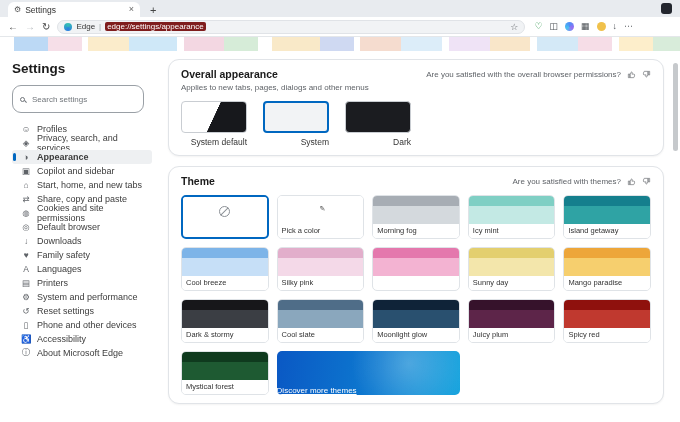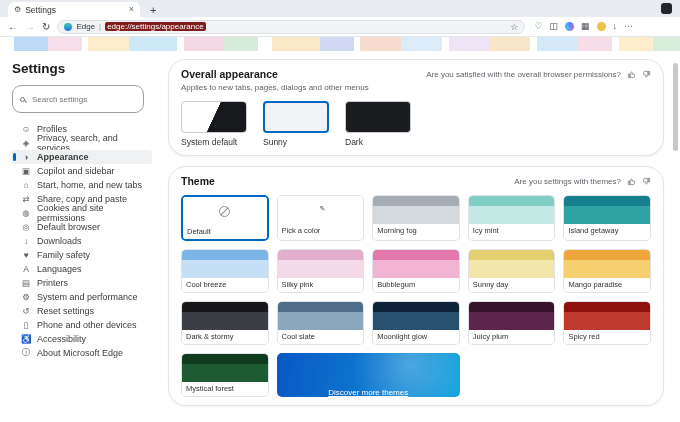--- a/index.html
+++ b/index.html
@@ -66,50 +66,50 @@
   .sb-item { position:relative; display:flex; align-items:center; gap:6px; height:14px;
              width:140px; padding-left:9px; border-radius:3px; font-size:9px; color:#3c3c3c; }
   .sb-ic { width:10px; text-align:center; font-size:8.5px; color:#5f6368; flex:0 0 auto; }
   .sb-item.selected { background:#eef0f2; font-weight:700; }
   .sb-item.selected::before { content:""; position:absolute; left:1px; top:3px; bottom:3px;
                               width:2.5px; border-radius:2px; background:#0067c0; }
 
   .main { flex:1; padding:8px 16px 0 10px; overflow:hidden; }
   .main-title { font-size:12px; font-weight:700; margin:2px 0 9px; }
 
-  .card { background:#fff; border:1px solid #e1e4e8; border-radius:18px;
+  .card { background:#fff; border:1px solid #e1e4e8; border-radius:11px;
           box-shadow:0 1px 2px rgba(0,0,0,.05); padding:8px 12px; margin-bottom:10px; }
   .card-head { display:flex; align-items:center; justify-content:space-between; }
   .card-title { font-size:10.5px; font-weight:700; }
   .feedback { display:flex; align-items:center; gap:6px; font-size:8px; color:#5f6368; }
   .thumb svg { width:9px; height:9px; display:block; }
   .thumb.down svg { transform:rotate(180deg); }
   .card-sub { font-size:8px; color:#5f6368; margin-top:3px; }
 
   .overall-options { display:flex; gap:16px; margin-top:9px; }
-  .opt { display:flex; flex-direction:column; gap:4px; font-size:8.5px; color:#333; }
+  .opt { display:flex; flex-direction:column; gap:4px; font-size:8.5px; color:#333;align-items:flex-end; }
   .opt-swatch { width:66px; height:32px; border:1px solid #c9cdd2; border-radius:4px; }
   .opt.selected .opt-swatch { border:2px solid #0067c0; }
 
   .theme-grid { display:grid; grid-template-columns:repeat(5,1fr); gap:8px; margin-top:8px; }
   .tile { border:1px solid #dfe3e7; border-radius:5px; overflow:hidden; background:#fff; }
   .tile.selected { border:2px solid #0067c0; }
   .tile-swatch { height:28px; display:flex; align-items:center; justify-content:center; }
   .tile-label { font-size:7.5px; color:#333; padding:2px 4px 3px; background:#fff; white-space:nowrap;
                 overflow:hidden; text-overflow:ellipsis; }
   .no-icon { width:11px; height:11px; border:1.3px solid #8b9096; border-radius:50%; position:relative; }
   .no-icon::after { content:""; position:absolute; left:-1px; top:4.3px; width:11px; height:1.3px;
                     background:#8b9096; transform:rotate(-45deg); }
   .wheel-wrap { position:relative; }
   .wheel { width:11px; height:11px; border-radius:50%;
            background:conic-gradient(#f44336,#ff9800,#ffeb3b,#4caf50,#29b6f6,#3f51b5,#e040fb,#f44336); }
   .wheel-pencil { position:absolute; right:-5px; bottom:-3px; font-size:7px; color:#444; }
 
   .tile.banner { grid-column:2 / span 2; border:none; display:flex; align-items:flex-end;
-                 justify-content:center; }
+                 }
   .banner-link { color:#fff; font-size:8px; text-decoration:underline; }
 
   .scrollbar { position:absolute; right:1px; top:4px; bottom:2px; width:7px; }
   .scroll-thumb { position:absolute; left:1px; top:8px; width:5px; height:88px;
                   background:#c6c9cc; border-radius:3px; }
 </style>
 </head>
 <body>
 
 <div class="tabbar">
@@ -247,53 +247,52 @@
         </span>
       </div>
       <div class="card-sub">Applies to new tabs, pages, dialogs and other menus</div>
       <div class="overall-options">
         <div class="opt">
           <div class="opt-swatch" style="background:linear-gradient(115deg,#ffffff 49.5%,#17181c 50%)"></div>
           <span>System default</span>
         </div>
         <div class="opt selected">
           <div class="opt-swatch" style="background:#f2f3f5"></div>
-          <span>Sunny</span>
+          <span>System</span>
         </div>
         <div class="opt">
           <div class="opt-swatch" style="background:#1b1c20"></div>
           <span>Dark</span>
         </div>
       </div>
     </div>
 
     <div class="card">
       <div class="card-head">
         <span class="card-title">Theme</span>
         <span class="feedback">
-          <span>Are you settings with themes?</span>
+          <span>Are you satisfied with themes?</span>
           <span class="thumb up">
             <svg viewBox="0 0 20 20">
                 <path d="M3 9h3v8H3z M7 17h7.2c.9 0 1.6-.6 1.8-1.4l1-4.2c.3-1.1-.6-2.2-1.8-2.2H11l.6-3.1c.2-.9-.5-1.7-1.4-1.7-.5 0-.9.2-1.1.6L7 9z" fill="none" stroke="#5f6368" stroke-width="1.4"></path>
               </svg>
           </span>
           <span class="thumb down">
             <svg viewBox="0 0 20 20">
                 <path d="M3 9h3v8H3z M7 17h7.2c.9 0 1.6-.6 1.8-1.4l1-4.2c.3-1.1-.6-2.2-1.8-2.2H11l.6-3.1c.2-.9-.5-1.7-1.4-1.7-.5 0-.9.2-1.1.6L7 9z" fill="none" stroke="#5f6368" stroke-width="1.4"></path>
               </svg>
           </span>
         </span>
       </div>
 
       <div class="theme-grid">
         <div class="tile selected">
           <div class="tile-swatch" style="background:#ffffff">
             <span class="no-icon"></span>
           </div>
-          <div class="tile-label">Default</div>
         </div>
         <div class="tile">
           <div class="tile-swatch" style="background:#ffffff">
             <span class="wheel-wrap">
               <span class="wheel"></span>
               <span class="wheel-pencil">✎</span>
             </span>
           </div>
           <div class="tile-label">Pick a color</div>
         </div>
@@ -312,21 +311,20 @@
         <div class="tile">
           <div class="tile-swatch" style="background:linear-gradient(180deg,#7db4e8 0%,#7db4e8 34%,#c6dff7 34%)"></div>
           <div class="tile-label">Cool breeze</div>
         </div>
         <div class="tile">
           <div class="tile-swatch" style="background:linear-gradient(180deg,#e2aecb 0%,#e2aecb 34%,#f4d9e8 34%)"></div>
           <div class="tile-label">Silky pink</div>
         </div>
         <div class="tile">
           <div class="tile-swatch" style="background:linear-gradient(180deg,#e478ad 0%,#e478ad 34%,#f3b3d2 34%)"></div>
-          <div class="tile-label">Bubblegum</div>
         </div>
         <div class="tile">
           <div class="tile-swatch" style="background:linear-gradient(180deg,#e3cf6f 0%,#e3cf6f 34%,#f3e6ab 34%)"></div>
           <div class="tile-label">Sunny day</div>
         </div>
         <div class="tile">
           <div class="tile-swatch" style="background:linear-gradient(180deg,#eda63a 0%,#eda63a 34%,#f6cf6e 34%)"></div>
           <div class="tile-label">Mango paradise</div>
         </div>
         <div class="tile">

